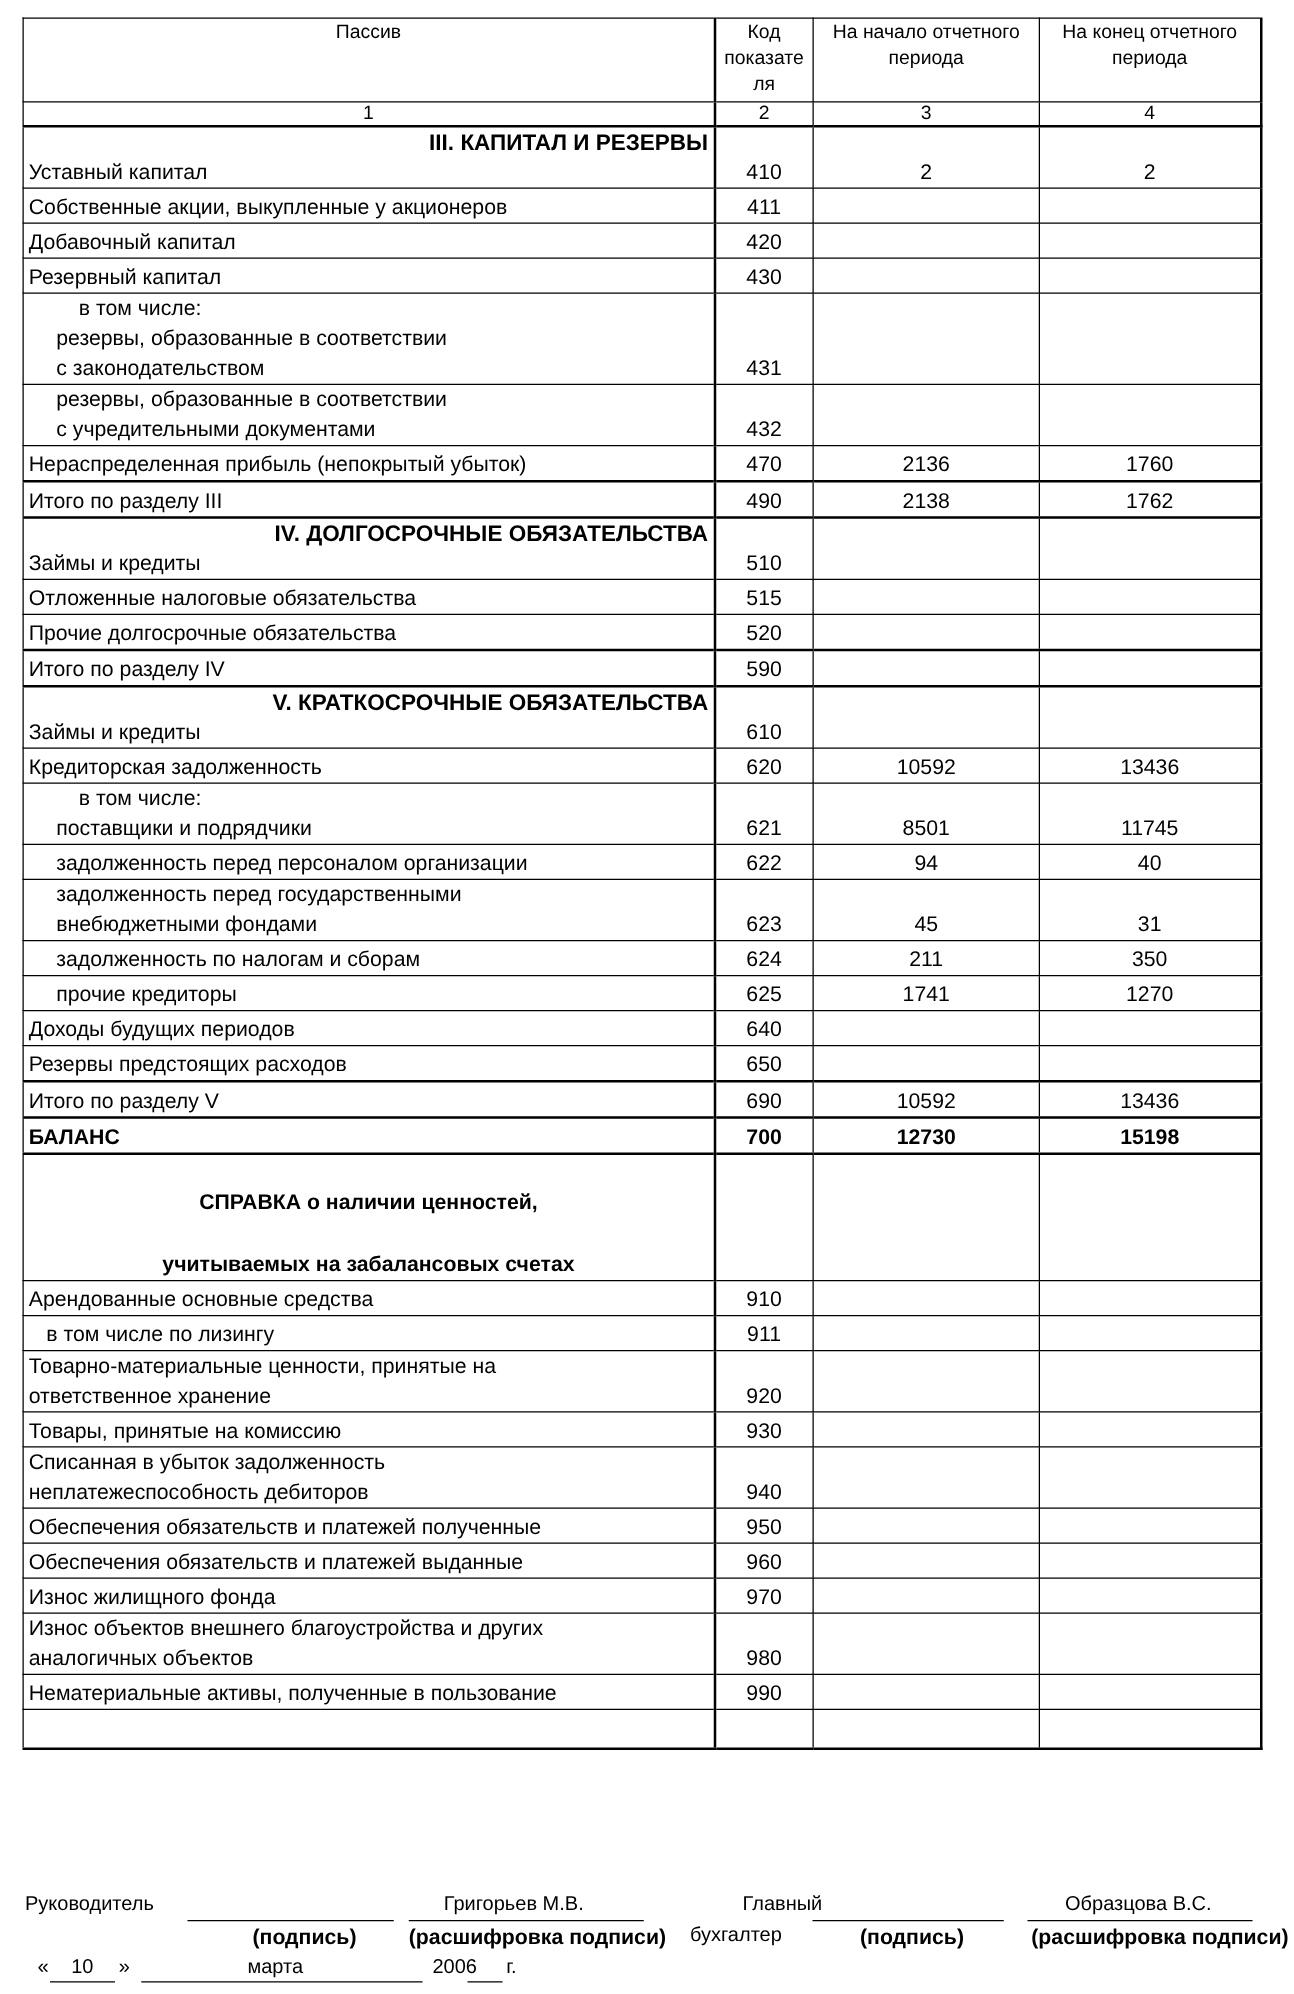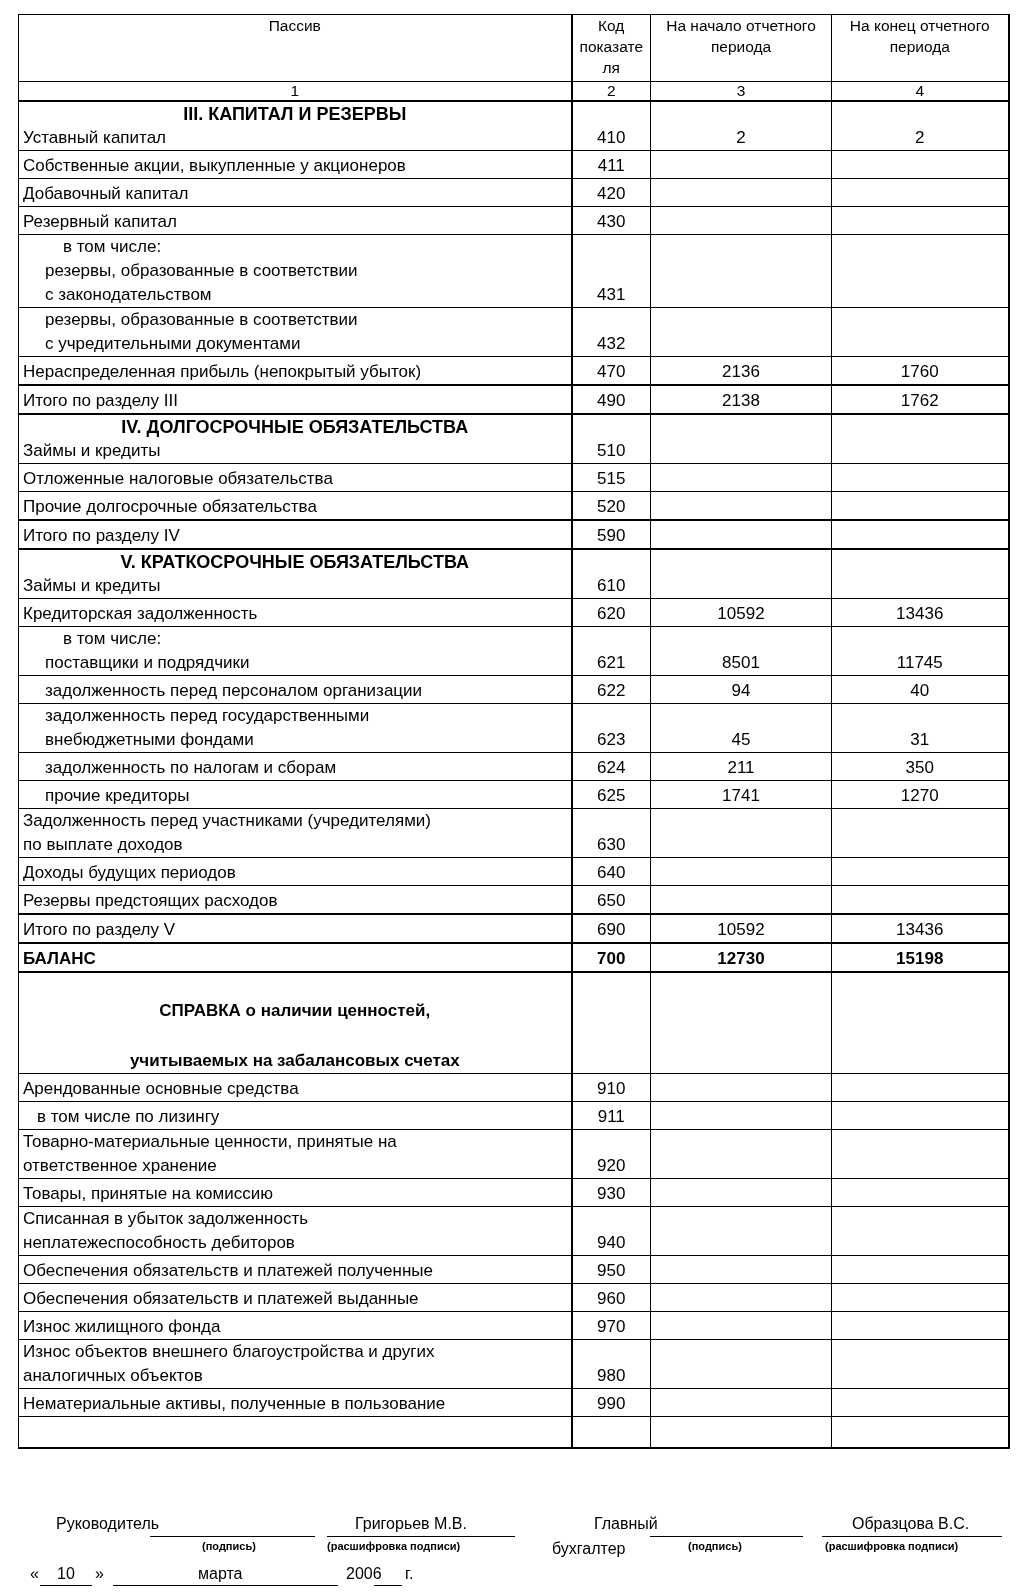--- a/index.html
+++ b/index.html
@@ -15,26 +15,26 @@
   td.v4 { border-right: 2px solid #000 !important; }
   tr.hdr td { vertical-align: top; text-align: center; font-size: 15.5px; line-height: 21px; height: 66px; }
   tr.hdr td.code { line-height: 21px; }
   tr.nums td { text-align: center; height: 18px; line-height: 18px; font-size: 15.5px; vertical-align: middle; border-bottom: 2px solid #000; }
   tr.row td { height: 27px; }
   tr.row2 td { height: 48px; }
   tr.row3 td { height: 72px; }
   tr.thick td { border-top: 2px solid #000; }
   tr.bold td { font-weight: bold; }
   tr.last td { border-bottom: 2px solid #000; height: 30px; }
-  .sect { display: block; text-align: center; font-weight: bold; font-size: 18px; }
+  .sect { display: block; text-align: right; font-weight: bold; font-size: 18px; }
   .ind1 { padding-left: 22px; display: block; }
   .ind2 { padding-left: 56px; display: block; }
   .center-bold { text-align: center; font-weight: bold; display: block; margin-top: 26px; }
   .sign { position: absolute; font-size: 16px; }
-  .small { position: absolute; font-size: 11px; font-weight: bold; }
+  .small { position: absolute; font-size: 17px; font-weight: bold; }
   .line { position: absolute; border-bottom: 1px solid #000; height: 0; }
 </style>
 </head>
 <body>
 
 <table class="bal">
   <colgroup>
       <col class="c1">
       <col class="c2">
       <col class="c3">
@@ -182,29 +182,20 @@
     <td class="val v4">350</td>
   </tr>
   <tr class="row">
     <td>
           <span class="ind1">прочие кредиторы</span>
         </td>
     <td class="code">625</td>
     <td class="val">1741</td>
     <td class="val v4">1270</td>
   </tr>
-  <tr class="row2">
-    <td>
-          <span style="display:block">Задолженность перед участниками (учредителями)</span>
-          <span style="display:block">по выплате доходов</span>
-        </td>
-    <td class="code">630</td>
-    <td class="val"></td>
-    <td class="val v4"></td>
-  </tr>
   <tr class="row">
     <td>Доходы будущих периодов</td>
     <td class="code">640</td>
     <td class="val"></td>
     <td class="val v4"></td>
   </tr>
   <tr class="row">
     <td>Резервы предстоящих расходов</td>
     <td class="code">650</td>
     <td class="val"></td>
@@ -304,21 +295,21 @@
   <tr class="row last">
     <td></td>
     <td class="code"></td>
     <td class="val"></td>
     <td class="val v4"></td>
   </tr>
 </tbody>
   </table>
 
 <div>
-  <span class="sign" style="left:20px; top:1515px;margin-left:36px;">Руководитель</span>
+  <span class="sign" style="left:20px; top:1515px;">Руководитель</span>
   <div class="line" style="left:150px; top:1536px; width:165px;"></div>
   <span class="small" style="left:202px; top:1540px;">(подпись)</span>
   <div class="line" style="left:327px; top:1536px; width:188px;"></div>
   <span class="sign" style="left:355px; top:1515px;">Григорьев М.В.</span>
   <span class="small" style="left:327px; top:1540px;">(расшифровка подписи)</span>
 
   <span class="sign" style="left:565px; top:1515px;margin-left:29px;">Главный</span>
   <span class="sign" style="left:552px; top:1540px;">бухгалтер</span>
   <div class="line" style="left:650px; top:1536px; width:153px;"></div>
   <span class="small" style="left:688px; top:1540px;">(подпись)</span>

